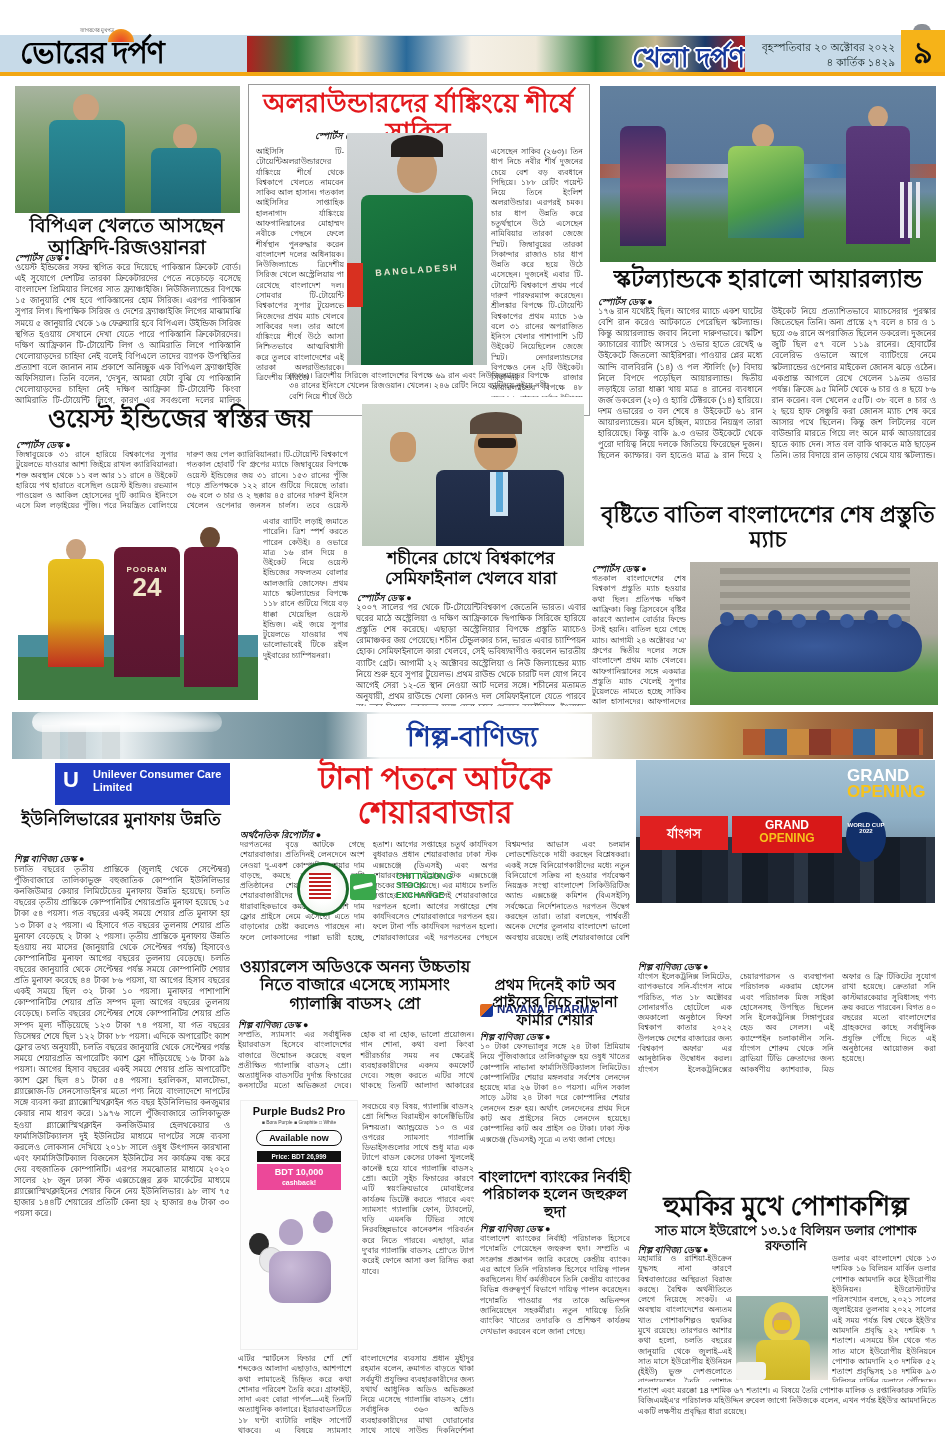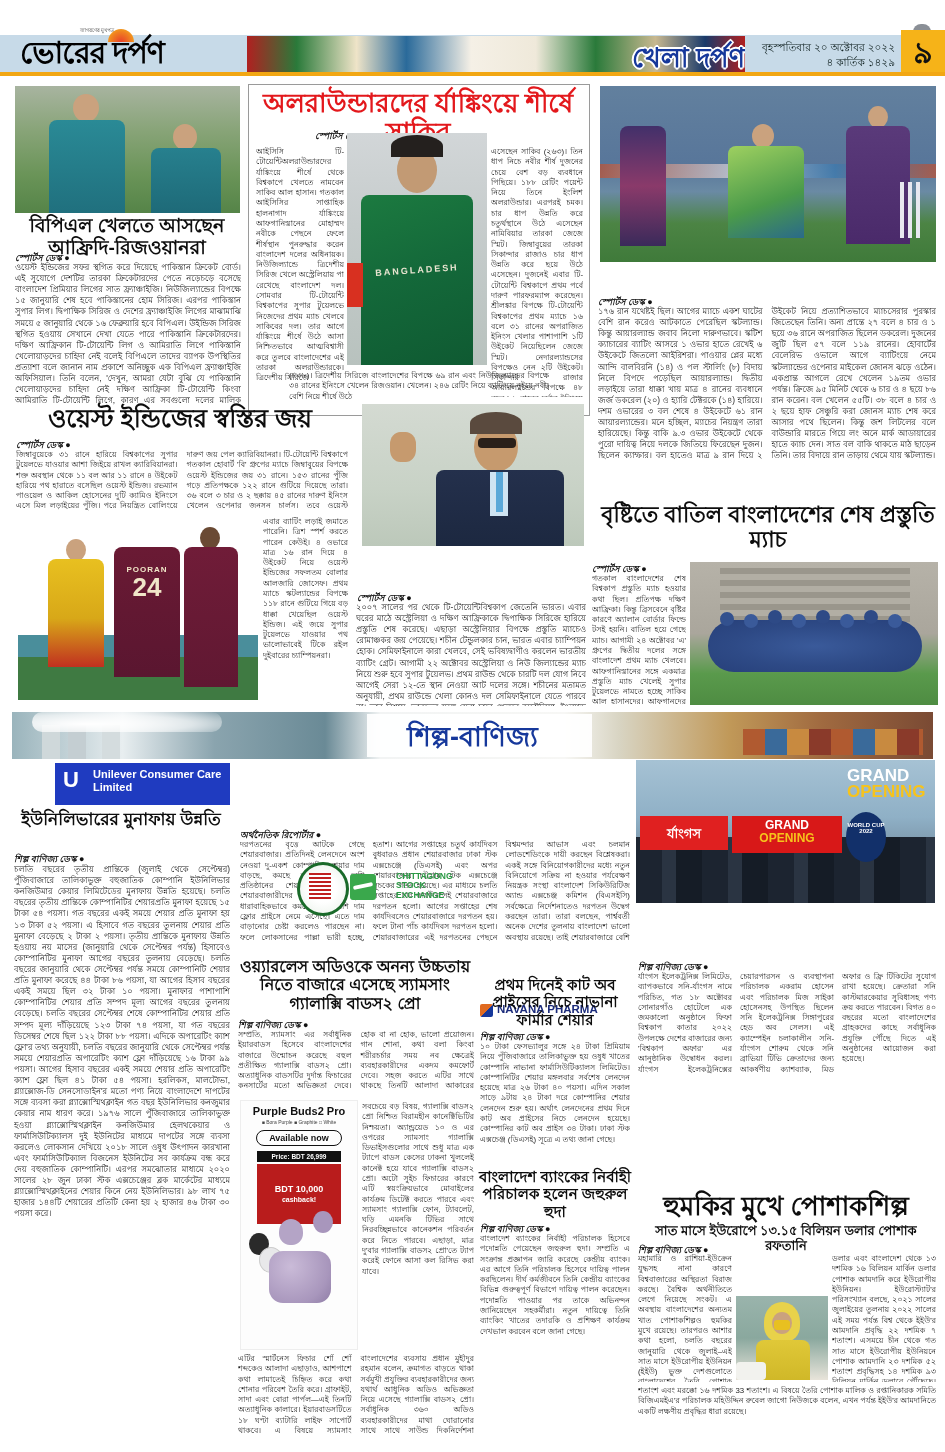--- a/index.html
+++ b/index.html
@@ -62,21 +62,21 @@
   #nav-logo{top:1003px;left:480px;width:150px;height:16px;}
   #nav-logo .mk{position:absolute;left:0;top:1px;width:13px;height:13px;
     background:linear-gradient(135deg,#e06a20 0 50%,#16389b 50% 100%);border-radius:2px;}
   #nav-logo .t{position:absolute;left:17px;top:0;font-size:11.5px;font-weight:bold;color:#1a2a7a;}
   
   #buds-ad{top:1100px;left:240px;width:116px;height:248px;background:#fdfdfd;border:1px solid #eee;}
   #buds-ad .t1{font-size:11px;font-weight:bold;text-align:center;margin-top:4px;color:#111;}
   #buds-ad .t2{font-size:5px;text-align:center;color:#444;margin-top:2px;}
   #buds-ad .avail{width:84px;margin:5px auto 0;border:1.5px solid #111;border-radius:8px;font-size:9px;font-weight:bold;text-align:center;padding:2px 0;color:#111;}
   #buds-ad .price{width:84px;margin:5px auto 0;background:#111;color:#fff;font-size:6.5px;font-weight:bold;text-align:center;padding:2px 0;}
-  #buds-ad .cash{width:84px;margin:2px auto 0;background:#b91c1c;color:#fff;font-size:9px;font-weight:bold;text-align:center;padding:20px 0;}
+  #buds-ad .cash{width:84px;margin:2px auto 0;background:#ec4899;color:#fff;font-size:9px;font-weight:bold;text-align:center;padding:3px 0;}
   #buds-ad .case{position:absolute;left:28px;top:150px;width:62px;height:52px;border-radius:14px;
     background:radial-gradient(circle at 35% 30%,#cabbd8 0%,#a896bc 70%,#8f7da6 100%);}
   #buds-ad .b1{position:absolute;left:38px;top:118px;width:24px;height:26px;border-radius:50% 50% 45% 45%;background:#b4a4c6;}
   #buds-ad .b2{position:absolute;left:72px;top:110px;width:20px;height:22px;border-radius:50%;background:#a896bc;}
   #buds-ad .b3{position:absolute;left:8px;top:132px;width:20px;height:22px;border-radius:50%;background:#2a2a2a;}
   #buds-ad .b4{position:absolute;left:18px;top:146px;width:22px;height:24px;border-radius:50%;background:#e8e8ea;border:1px solid #ccc;}
   
   #rangs-photo{top:760px;left:636px;width:299px;height:143px;background:linear-gradient(180deg,#a6c2d4 0%,#8fb0c6 40%,#5a6a7a 100%);}
   #rangs-photo .crowd{position:absolute;left:0;bottom:0;width:100%;height:66px;
     background:repeating-linear-gradient(90deg,#1c2430 0 26px,#2a3442 26px 40px,#151c26 40px 66px);}
@@ -140,20 +140,21 @@
 
   <div class="abs photo" style="left:600px;top:86px;width:336px;height:176px;background:linear-gradient(180deg,#62809e 0%,#58769a 45%,#6a8aa4 60%,#4c8444 78%,#3f7a3a 100%);">
     <div style="position:absolute;left:0;top:78px;width:100%;height:14px;background:linear-gradient(90deg,#c05030,#d8d8e0 40%,#3a7ab0 70%,#c05030);opacity:.7;"></div>
     <div class="head" style="left:152px;top:38px;width:22px;height:24px;"></div>
     <div class="jers" style="left:128px;top:60px;width:76px;height:92px;background:linear-gradient(160deg,#9ed060 0%,#4a9a4a 60%,#2a6a8a 100%);"></div>
     <div class="head" style="left:268px;top:20px;width:20px;height:22px;"></div>
     <div class="jers" style="left:246px;top:40px;width:64px;height:118px;background:linear-gradient(180deg,#5a3a7a 0%,#4a2a6a 100%);"></div>
     <div class="jers" style="left:20px;top:40px;width:46px;height:120px;background:linear-gradient(180deg,#42306a 0%,#8a3a6a 50%,#3a2a5a 100%);"></div>
     <div style="position:absolute;left:300px;top:96px;width:4px;height:56px;background:#e8e8f0;box-shadow:8px 0 #e8e8f0,16px 0 #e8e8f0;"></div>
   </div>
+  <div class="abs hl" style="left:596px;top:265px;width:344px;font-size:24px;">স্কটল্যান্ডকে হারালো আয়ারল্যান্ড</div>
   <div class="abs byline" style="left:598px;top:295px;">স্পোর্টস ডেস্ক ●</div>
   <div class="abs body-txt just cols2" style="left:598px;top:306px;width:338px;height:188px;">১৭৬ রান যথেষ্টই ছিল। আগের ম্যাচে একশ ঘাটের বেশি রান করেও আটকাতে পেরেছিল স্কটল্যান্ড। কিন্তু আয়ারল্যান্ড জবাব নিলো দারুণভাবে। স্কটিশ ক্যাচারের ব্যাটিং আসরে ১ ওভার হাতে রেখেই ৬ উইকেটে জিতলো আইরিশরা। পাওয়ার প্লের মধ্যে আন্দি বালবিরনি (১৪) ও পল স্টার্লিং (৮) বিদায় নিলে বিপদে পড়েছিল আয়ারল্যান্ড। দ্বিতীয় লড়াইয়ে তারা ধাক্কা খায় মাত্র ৪ রানের ব্যবধানে জর্জ ডকরেল (২০) ও হ্যারি টেক্টরকে (১৪) হারিয়ে। দশম ওভারের ৩ বল শেষে ৪ উইকেটে ৬১ রান আয়ারল্যান্ডের। মনে হচ্ছিল, ম্যাচের নিয়ন্ত্রণ তারা হারিয়েছে। কিন্তু বাকি ৯.৩ ওভার উইকেটে থেকে পুরো দায়িত্ব নিয়ে দলকে জিতিয়ে ফিরেছেন দুজন। ছিলেন ক্যাম্ফার। বল হাতেও মাত্র ৯ রান দিয়ে ২ উইকেট নিয়ে প্রত্যাশিতভাবে ম্যাচসেরার পুরস্কার জিতেছেন তিনি। অন্য প্রান্তে ২৭ বলে ৪ চার ও ১ ছয়ে ৩৬ রানে অপরাজিত ছিলেন ডকরেল। দুজনের জুটি ছিল ৫৭ বলে ১১৯ রানের। হোবার্টের বেলেরিভ ওভালে আগে ব্যাটিংয়ে নেমে স্কটল্যান্ডের ওপেনার মাইকেল জোনস ঝড়ে ওঠেন। একপ্রান্ত আগলে রেখে খেলেন ১৯তম ওভার পর্যন্ত। ক্রিজে ৯৫ মিনিট থেকে ৬ চার ও ৪ ছয়ে ৮৬ রান করেন। বল খেলেন ৫৫টি। ৩৮ বলে ৪ চার ও ২ ছয়ে হাফ সেঞ্চুরি করা জোনস ম্যাচ শেষ করে আসার পথে ছিলেন। কিন্তু জশ লিটলের বলে বাউন্ডারি মারতে গিয়ে লং অনে মার্ক আডায়ারের হাতে ক্যাচ দেন। সাত বল বাকি থাকতে মাঠ ছাড়েন তিনি। তার বিদায়ে রান তাড়ায় থেমে যায় স্কটল্যান্ড।</div>
 
   <div class="abs hl" style="left:13px;top:404px;width:334px;font-size:25px;">ওয়েস্ট ইন্ডিজের স্বস্তির জয়</div>
   <div class="abs byline" style="left:16px;top:438px;">স্পোর্টস ডেস্ক ●</div>
   <div class="abs body-sm just cols2" style="left:16px;top:450px;width:332px;height:63px;">জিম্বাবুয়েকে ৩১ রানে হারিয়ে বিশ্বকাপের সুপার টুয়েলভে যাওয়ার আশা জিইয়ে রাখল ক্যারিবিয়ানরা। শক্ত অবস্থান থেকে ১১ বল আর ১১ রানে ৪ উইকেট হারিয়ে পথ হারাতে বসেছিল ওয়েস্ট ইন্ডিজ। রভম্যান পাওয়েল ও আকিল হোসেনের দুটি ক্যামিও ইনিংসে এসে মিল লড়াইয়ের পুঁজি। পরে নিয়ন্ত্রিত বোলিংয়ে দারুণ জয় পেল ক্যারিবিয়ানরা। টি-টোয়েন্টি বিশ্বকাপে গতকাল হোবার্ট 'বি' গ্রুপের ম্যাচে জিম্বাবুয়ের বিপক্ষে ওয়েস্ট ইন্ডিজের জয় ৩১ রানে। ১৫৩ রানের পুঁজি গড়ে প্রতিপক্ষকে ১২২ রানে গুটিয়ে দিয়েছে তারা। ৩৬ বলে ৩ চার ও ২ ছক্কায় ৪৫ রানের দারুণ ইনিংস খেলেন ওপেনার জনসন চার্লস। তবে ওয়েস্ট ইন্ডিজের ছোট সেঞ্চুরি ছাড়ায় মূলত পাওয়েলের ব্যাটে। পাঁচ নম্বরে নেমে ২১ বলে ২ চার ও এক ছক্কায় তিনি করেন ২৮ রান। আয়ারল্যান্ডকে হারিয়ে আসর শুরু করা জিম্বাবুয়ে</div>
   <div class="abs photo" style="left:18px;top:517px;width:240px;height:183px;background:linear-gradient(180deg,#33333c 0%,#2c2c34 55%,#2a6a78 70%,#3f7a42 82%,#npm 100%);">
     <div style="position:absolute;left:0;top:118px;width:100%;height:22px;background:#2a7a8a;opacity:.85;"></div>
     <div style="position:absolute;left:0;top:140px;width:100%;height:43px;background:#3f7a42;"></div>
     <div class="head" style="left:48px;top:22px;width:20px;height:22px;"></div>
@@ -169,20 +170,21 @@
 
   <div class="abs photo" style="left:362px;top:404px;width:222px;height:142px;background:linear-gradient(180deg,#d4dad2 0%,#c8d2c6 60%,#bcc8ba 100%);">
     <div class="head" style="left:112px;top:18px;width:44px;height:50px;background:#c69a6e;"></div>
     <div style="position:absolute;left:108px;top:8px;width:52px;height:22px;border-radius:50% 50% 0 0;background:#5a4a3e;"></div>
     <div style="position:absolute;left:116px;top:34px;width:38px;height:10px;border-radius:4px;background:#2a201a;"></div>
     <div class="jers" style="left:74px;top:66px;width:128px;height:76px;background:linear-gradient(180deg,#24304c 0%,#1c2840 100%);"></div>
     <div style="position:absolute;left:128px;top:68px;width:18px;height:44px;background:#cfe4f2;"></div>
     <div style="position:absolute;left:134px;top:68px;width:7px;height:40px;background:#5aa8d8;"></div>
     <div class="head" style="left:28px;top:28px;width:26px;height:30px;background:#c69a6e;border-radius:40%;"></div>
   </div>
+  <div class="abs hl" style="left:355px;top:549px;width:232px;font-size:17px;">শচীনের চোখে বিশ্বকাপের সেমিফাইনাল খেলবে যারা</div>
   <div class="abs byline" style="left:357px;top:591px;">স্পোর্টস ডেস্ক ●</div>
   <div class="abs body-txt just" style="left:356px;top:602px;width:230px;height:104px;">২০০৭ সালের পর থেকে টি-টোয়েন্টিবিশ্বকাপ জেতেনি ভারত। এবার ঘরের মাঠে অস্ট্রেলিয়া ও দক্ষিণ আফ্রিকাকে দ্বিপাক্ষিক সিরিজে হারিয়ে প্রস্তুতি শেষ করেছে। এছাড়া অস্ট্রেলিয়ার বিপক্ষে প্রস্তুতি ম্যাচেও রোমাঞ্চকর জয় পেয়েছে। শচীন টেন্ডুলকার চান, ভারত এবার চ্যাম্পিয়ন হোক। সেমিফাইনালে কারা খেলবে, সেই ভবিষ্যদ্বাণীও করলেন ভারতীয় ব্যাটিং গ্রেট। আগামী ২২ অক্টোবর অস্ট্রেলিয়া ও নিউ জিল্যান্ডের ম্যাচ নিয়ে শুরু হবে সুপার টুয়েলভ। প্রথম রাউন্ড থেকে চারটি দল যোগ নিবে আগেই সেরা ১২-তে স্থান নেওয়া আট দলের সঙ্গে। শচীনের মতামত অনুযায়ী, প্রথম রাউন্ডে খেলা কোনও দল সেমিফাইনালে যেতে পারবে না। তার বিশ্বাস, ভারতের সঙ্গে সেরা চারে খেলবে অস্ট্রেলিয়া, ইংল্যান্ড ও পাকিস্তান। স্পোর্টস্টারকে শচীন বললেন, 'চ্যাম্পিয়ন! আমি চাই ভারত চ্যাম্পিয়ন হোক। আমার শীর্ষ চার দল হচ্ছে ভারত, পাকিস্তান, অস্ট্রেলিয়া ও ইংল্যান্ড।'</div>
 
   <div class="abs hl" style="left:596px;top:502px;width:344px;font-size:22px;">বৃষ্টিতে বাতিল বাংলাদেশের শেষ প্রস্তুতি ম্যাচ</div>
   <div class="abs byline" style="left:592px;top:562px;">স্পোর্টস ডেস্ক ●</div>
   <div class="abs body-sm just" style="left:592px;top:574px;width:94px;height:130px;">গতকাল বাংলাদেশের শেষ বিশ্বকাপ প্রস্তুতি ম্যাচ হওয়ার কথা ছিল। প্রতিপক্ষ দক্ষিণ আফ্রিকা। কিন্তু ব্রিসবেনে বৃষ্টির কারণে অ্যালান বোর্ডার ফিল্ডে টসই হয়নি। বাতিল হয়ে গেছে ম্যাচ। আগামী ২৪ অক্টোবর 'এ' গ্রুপের দ্বিতীয় দলের সঙ্গে বাংলাদেশ প্রথম ম্যাচ খেলবে। আফগানিস্তানের সঙ্গে একমাত্র প্রস্তুতি ম্যাচ খেলেই সুপার টুয়েলভে নামতে হচ্ছে সাকিব আল হাসানদের। আফগানদের কাছে ব্যাটিং দুর্দশায় ৬২ রানে হেরেছিল বাংলাদেশ।</div>
   <div class="abs photo" style="left:690px;top:562px;width:248px;height:143px;background:linear-gradient(180deg,#b6b2a8 0%,#aaa69c 50%,#5a9a4c 78%,#4e8c42 100%);">
     <div style="position:absolute;left:30px;top:6px;width:190px;height:54px;background:repeating-linear-gradient(180deg,#9a968c 0 6px,#b2aea4 6px 12px);"></div>
     <div style="position:absolute;left:18px;top:58px;width:214px;height:52px;border-radius:26px;background:radial-gradient(ellipse,#3a5a9a 0%,#2e4a86 55%,#27407a 100%);"></div>
     <div style="position:absolute;left:30px;top:50px;width:14px;height:14px;border-radius:50%;background:#33518e;box-shadow:24px 2px #3a5a9a,48px -2px #2e4a86,72px 2px #3a5a9a,96px -2px #2e4a86,120px 2px #3a5a9a,144px -2px #2e4a86,168px 2px #3a5a9a;"></div>
@@ -197,20 +199,21 @@
   </div>
 
   <div id="uni-logo" class="abs">
     <div class="u">U</div>
     <div class="t">Unilever Consumer Care Limited</div>
   </div>
   <div class="abs hl" style="left:12px;top:810px;width:218px;font-size:17px;">ইউনিলিভারের মুনাফায় উন্নতি</div>
   <div class="abs byline" style="left:14px;top:852px;">শিল্প বাণিজ্য ডেস্ক ●</div>
   <div class="abs body-txt just" style="left:14px;top:864px;width:216px;height:578px;">চলতি বছরের তৃতীয় প্রান্তিকে (জুলাই থেকে সেপ্টেম্বর) পুঁজিবাজারে তালিকাভুক্ত বহুজাতিক কোম্পানি ইউনিলিভার কনজিউমার কেয়ার লিমিটেডের মুনাফায় উন্নতি হয়েছে। চলতি বছরের তৃতীয় প্রান্তিকে কোম্পানিটির শেয়ারপ্রতি মুনাফা হয়েছে ১৫ টাকা ৫৪ পয়সা। গত বছরের একই সময়ে শেয়ার প্রতি মুনাফা হয় ১৩ টাকা ৫২ পয়সা। এ হিসাবে গত বছরের তুলনায় শেয়ার প্রতি মুনাফা বেড়েছে ২ টাকা ২ পয়সা। তৃতীয় প্রান্তিকে মুনাফায় উন্নতি হওয়ায় নয় মাসের (জানুয়ারি থেকে সেপ্টেম্বর পর্যন্ত) হিসাবেও কোম্পানিটির মুনাফা আগের বছরের তুলনায় বেড়েছে। চলতি বছরের জানুয়ারি থেকে সেপ্টেম্বর পর্যন্ত সময়ে কোম্পানিটি শেয়ার প্রতি মুনাফা করেছে ৪৪ টাকা ৮৬ পয়সা, যা আগের হিসাব বছরের একই সময়ে ছিল ৩২ টাকা ১০ পয়সা। মুনাফার পাশাপাশি কোম্পানিটির শেয়ার প্রতি সম্পদ মূল্য আগের বছরের তুলনায় বেড়েছে। চলতি বছরের সেপ্টেম্বর শেষে কোম্পানিটির শেয়ার প্রতি সম্পদ মূল্য দাঁড়িয়েছে ১২৩ টাকা ৭৪ পয়সা, যা গত বছরের ডিসেম্বর শেষে ছিল ১২২ টাকা ৮৮ পয়সা। এদিকে অপারেটিং ক্যাশ ফ্লো'র তথ্য অনুযায়ী, চলতি বছরের জানুয়ারি থেকে সেপ্টেম্বর পর্যন্ত সময়ে শেয়ারপ্রতি অপারেটিং ক্যাশ ফ্লো দাঁড়িয়েছে ১৬ টাকা ৯৯ পয়সা। আগের হিসাব বছরের একই সময়ে শেয়ার প্রতি অপারেটিং ক্যাশ ফ্লো ছিল ৪১ টাকা ৫৪ পয়সা। হরলিকস, মালটোভা, গ্ল্যাক্সোজ-ডি সেনসোডাইন'র মতো পণ্য নিয়ে বাংলাদেশে দাপটের সঙ্গে ব্যবসা করা গ্ল্যাক্সোস্মিথক্লাইন গত বছর ইউনিলিভার কনজুমার কেয়ার নাম ধারণ করে। ১৯৭৬ সালে পুঁজিবাজারে তালিকাভুক্ত হওয়া গ্ল্যাক্সোস্মিথক্লাইন কনজিউমার হেলথকেয়ার ও ফার্মাসিউটিক্যালস দুই ইউনিটের মাধ্যমে দাপটের সঙ্গে ব্যবসা করলেও লোকসান দেখিয়ে ২০১৮ সালে ওষুধ উৎপাদন কারখানা এবং ফার্মাসিউটিক্যাল বিজনেস ইউনিটের সব কার্যক্রম বন্ধ করে দেয় বহুজাতিক কোম্পানিটি। এরপর সমঝোতার মাধ্যমে ২০২০ সালের ২৮ জুন ঢাকা স্টক এক্সচেঞ্জের ব্লক মার্কেটের মাধ্যমে গ্ল্যাক্সোস্মিথক্লাইনের শেয়ার কিনে নেয় ইউনিলিভার। ৯৮ লাখ ৭৫ হাজার ১৪৪টি শেয়ারের প্রতিটি কেনা হয় ২ হাজার ৪৬ টাকা ৩০ পয়সা করে।</div>
 
+  <div class="abs hl-red" style="left:238px;top:762px;width:394px;font-size:31px;">টানা পতনে আটকে শেয়ারবাজার</div>
   <div class="abs byline" style="left:240px;top:828px;">অর্থনৈতিক রিপোর্টার ●</div>
   <div class="abs body-sm just cols3" style="left:240px;top:840px;width:390px;height:112px;">দরপতনের বৃত্তে আটকে গেছে শেয়ারবাজার। প্রতিদিনই লেনদেনে অংশ নেওয়া দু-একশ কোম্পানির শেয়ার দাম বাড়ছে, কমছে তার থেকে বেশি প্রতিষ্ঠানের শেয়ারের দাম। ফলে শেয়ারবাজারীদের বিনিয়োগ করা পুঁজি ধারাবাহিকভাবে কমছে। অর্থ বেশি দাম ফ্লোর প্রাইসে নেমে এসেছে। এতে দাম বাড়ানোর চেষ্টা করলেও পারছেন না। ফলে লোকসানের পাল্লা ভারী হচ্ছে, হতাশ। আগের সপ্তাহের চতুর্থ কার্যদিবস বুধবারও প্রধান শেয়ারবাজার ঢাকা স্টক এক্সচেঞ্জে (ডিএসই) এবং অপর শেয়ারবাজার চট্টগ্রাম স্টক এক্সচেঞ্জে সূচকের পতন হয়েছে। এর মাধ্যমে চলতি সপ্তাহের চার কার্যদিবসেই শেয়ারবাজারে দরপতন হলো। আগের সপ্তাহের শেষ কার্যদিবসেও শেয়ারবাজারে দরপতন হয়। ফলে টানা পাঁচ কার্যদিবস দরপতন হলো। শেয়ারবাজারের এই দরপতনের পেছনে বিশ্বমন্দার আভাস এবং চলমান লোডশেডিংকে দায়ী করছেন বিশ্লেষকরা। একই সঙ্গে বিনিয়োগকারীদের মধ্যে নতুন বিনিয়োগে সক্রিয় না হওয়ার পর্যবেক্ষণ নিয়ন্ত্রক সংস্থা বাংলাদেশ সিকিউরিটিজ অ্যান্ড এক্সচেঞ্জ কমিশন (বিএসইসি) সর্বক্ষেত্রে নির্দেশনাতেও দরপতন উদ্বেগ করছেন তারা। তারা বলছেন, পার্শ্ববর্তী অনেক দেশের তুলনায় বাংলাদেশ ভালো অবস্থায় রয়েছে। তাই শেয়ারবাজারে বেশি ধৈর্যহারা করা উচিত নয়। সে কারণে আতঙ্কে শেয়ার বিক্রি না করে শেয়ার ধরে রাখতে হবে।</div>
   <div id="dse-logo" class="abs">
     <div class="inner"></div>
   </div>
   <div id="cse-logo" class="abs">
     <div class="ic">
         <div class="wave"></div>
       </div>
     <div class="t">CHITTAGONG STOCK EXCHANGE</div>
@@ -262,15 +265,15 @@
   <div class="abs byline" style="left:638px;top:1243px;">শিল্প বাণিজ্য ডেস্ক ●</div>
   <div class="abs body-sm just" style="left:638px;top:1254px;width:94px;height:128px;">মহামারি ও রাশিয়া-ইউক্রেন যুদ্ধসহ নানা কারণে বিশ্ববাজারের অস্থিরতা বিরাজ করছে। বৈশ্বিক অর্থনীতিতে লেগে নিয়েছে সংকট। এ অবস্থায় বাংলাদেশের অন্যতম খাত পোশাকশিল্পও হুমকির মুখে রয়েছে। তারপরও আশার কথা হলো, চলতি বছরের জানুয়ারি থেকে জুলাই–এই সাত মাসে ইউরোপীয় ইউনিয়ন (ইইউ) ভুক্ত দেশগুলোতে বাংলাদেশের তৈরি পোশাক রপ্তানি বেড়েছে ৪৩ দশমিক ৩৯ শতাংশ। ইউরোপীয় পরিসংখ্যান সংস্থা 'ইউরোস্ট্যাট ইইউ'র আমদানির সর্বশেষ পরিসংখ্যানে এ তথ্য উঠে এসেছে। পরিসংখ্যান অনুযায়ী, গত সাত মাসে বাংলাদেশ থেকে ইউরোপীয় ইউনিয়নে পোশাক রপ্তানি ৪৩ দশমিক ৩৯ শতাংশ বেড়ে ১৩ দশমিক ১৫ বিলিয়ন ডলারে দাঁড়িয়েছে। অন্যদিকে ইউরোপীয় ইউনিয়নে বৈশ্বিক পোশাক আমদানি বেড়েছে ২৪ দশমিক ৭৪ শতাংশ। এসময় বিশ্ব থেকে ৫৬ দশমিক ৩৩ বিলিয়ন মার্কিন</div>
   <div class="abs photo" style="left:736px;top:1296px;width:92px;height:84px;background:linear-gradient(180deg,#9ab4ac 0%,#8aa89e 50%,#e8e4da 100%);">
     <div style="position:absolute;left:28px;top:6px;width:36px;height:40px;border-radius:50% 50% 40% 40%;background:#e8d24a;"></div>
     <div class="head" style="left:36px;top:16px;width:20px;height:22px;"></div>
     <div style="position:absolute;left:38px;top:24px;width:16px;height:10px;border-radius:3px;background:#e8c020;"></div>
     <div class="jers" style="left:20px;top:44px;width:54px;height:40px;background:linear-gradient(180deg,#e0c838 0%,#d0b828 100%);"></div>
     <div style="position:absolute;left:0;top:66px;width:30px;height:18px;background:#f2f2ee;border-radius:4px;"></div>
   </div>
   <div class="abs body-sm just" style="left:832px;top:1254px;width:104px;height:128px;">ডলার এবং বাংলাদেশ থেকে ১৩ দশমিক ১৬ বিলিয়ন মার্কিন ডলার পোশাক আমদানি করে ইউরোপীয় ইউনিয়ন। ইউরোস্ট্যাট'র পরিসংখ্যান বলছে, ২০২১ সালের জুলাইয়ের তুলনায় ২০২২ সালের এই সময় পর্যন্ত বিশ্ব থেকে ইইউ'র আমদানি প্রবৃদ্ধি ২২ দশমিক ৭ শতাংশ। এসময়ে চীন থেকে গত সাত মাসে ইউরোপীয় ইউনিয়নে পোশাক আমদানি ২৩ দশমিক ৫২ শতাংশ প্রবৃদ্ধিসহ ১৪ দশমিক ৯৩ বিলিয়ন মার্কিন ডলারে পৌঁছেছে। এরপর উল্লেখযোগ্য অন্যান্য প্রবৃদ্ধির দেশগুলো হলো কম্বোডিয়া ৪১ দশমিক ৫০ শতাংশে, পাকিস্তান ২৮ দশমিক ৫ শতাংশে, ইন্দোনেশিয়া ৩০ দশমিক ৮৬ শতাংশে, ভিয়েতনাম ২২ দশমিক ৭৮</div>
-  <div class="abs body-sm just" style="left:638px;top:1386px;width:298px;height:58px;">শতাংশ এবং মরক্কো ১৬ দশমিক 33 শতাংশ। এ বিষয়ে তৈরি পোশাক মালিক ও রপ্তানিকারক সমিতি বিজিএমইএ'র পরিচালক মহিউদ্দিন রুবেল জাগো নিউজকে বলেন, এখন পর্যন্ত ইইউ'র আমদানিতে একটি লক্ষণীয় প্রবৃদ্ধির ধারা রয়েছে।</div>
+  <div class="abs body-sm just" style="left:638px;top:1386px;width:298px;height:58px;">শতাংশ এবং মরক্কো 18 দশমিক ৬৭ শতাংশ। এ বিষয়ে তৈরি পোশাক মালিক ও রপ্তানিকারক সমিতি বিজিএমইএ'র পরিচালক মহিউদ্দিন রুবেল জাগো নিউজকে বলেন, এখন পর্যন্ত ইইউ'র আমদানিতে একটি লক্ষণীয় প্রবৃদ্ধির ধারা রয়েছে।</div>
 
 </div>
 
 </body></html>

